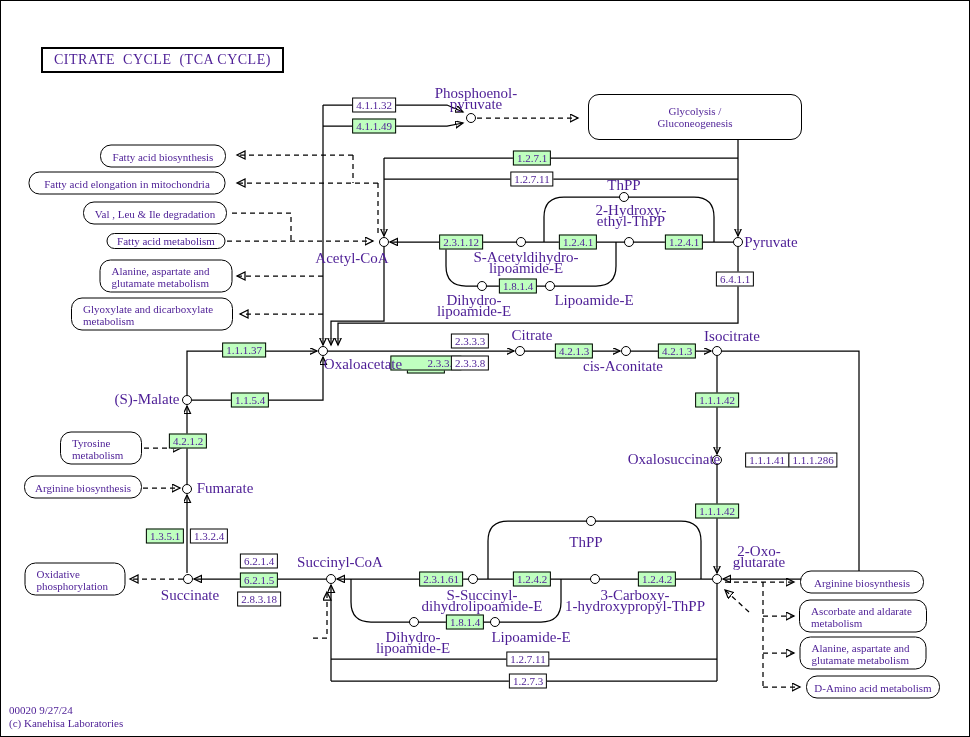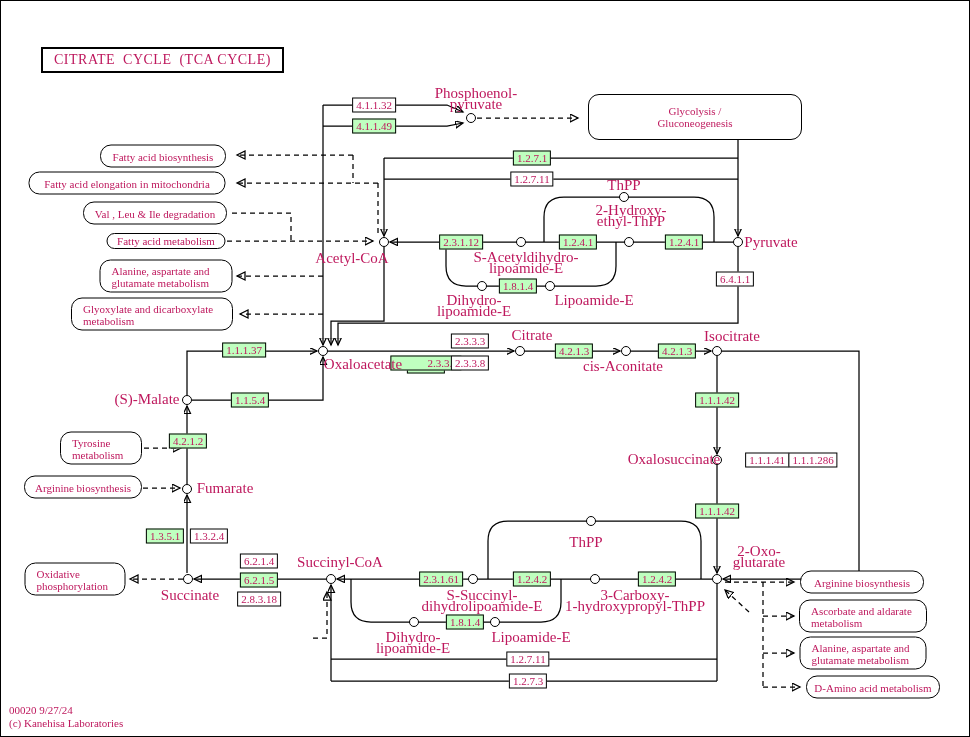--- a/index.html
+++ b/index.html
@@ -1,19 +1,19 @@
 <!DOCTYPE html>
 <html style="--green: #BFFFBF;"><head>
 <meta charset="utf-8">
 <style>
   html,body { margin:0; padding:0; background:#fff; }
   #stage {
     position:relative; width:970px; height:737px; box-sizing:border-box;
     background:#fff; border:1px solid #000; overflow:hidden;
-    font-family:"Liberation Serif", serif; color:#be185d;
+    font-family:"Liberation Serif", serif; color:#4c1d95;
   }
   #stage svg.lines { position:absolute; left:0; top:0; width:970px; height:737px; }
   svg.lines path { fill:none; stroke:#000; stroke-width:1.25px; }
   svg.lines path.d { stroke-dasharray:5 4; }
   .titlebox {
     position:absolute; left:40px; top:46px; border:2px solid #000; background:#fff;
     padding:3px 11px; font-size:14px; white-space:pre; letter-spacing:0.5px;
   }
   .enzyme {
     position:absolute; transform:translate(-50%,-50%); box-sizing:border-box;

